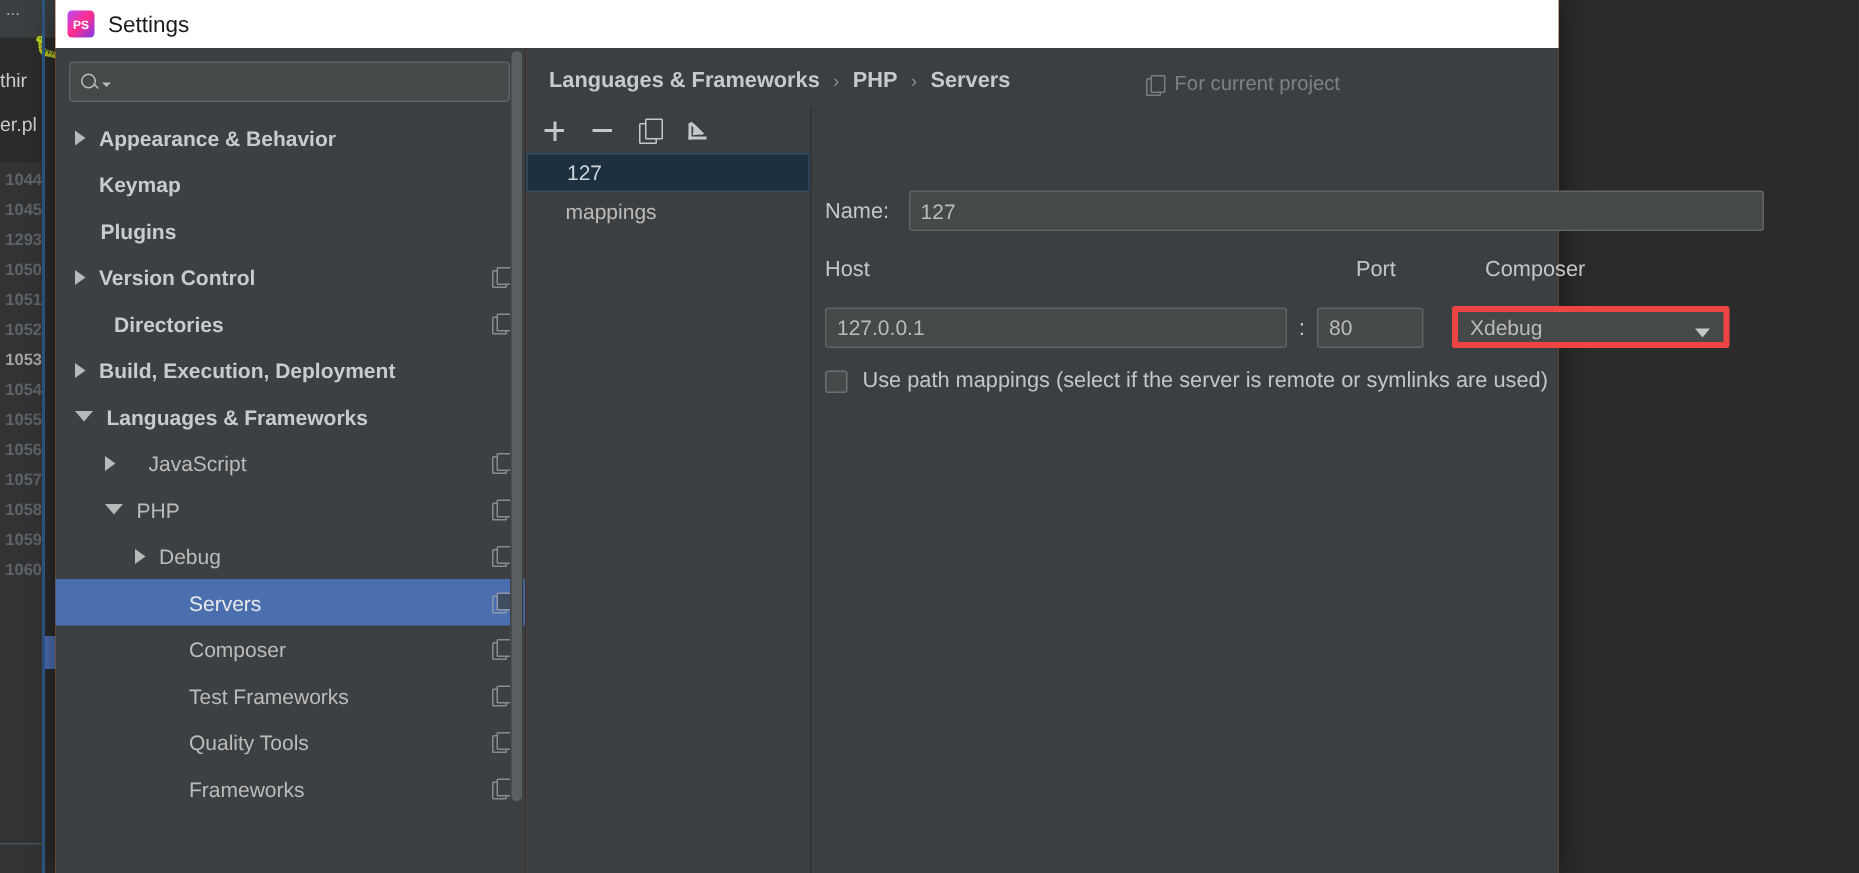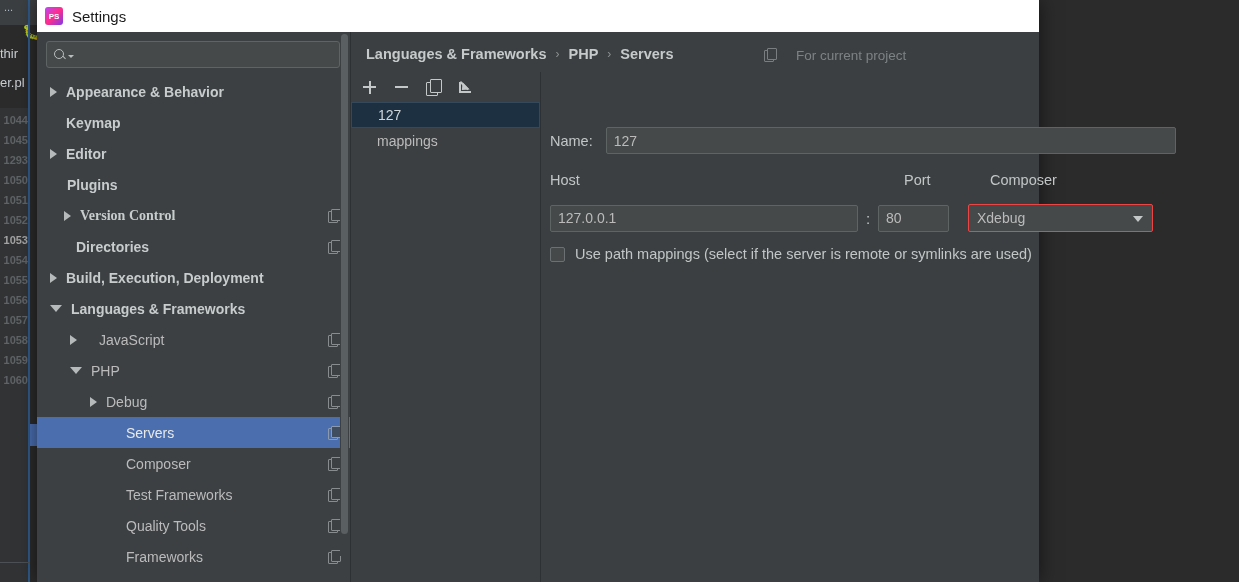--- a/index.html
+++ b/index.html
@@ -184,21 +184,21 @@
   .content { flex: 1; position: relative; background: #3c3f41; }
   .breadcrumb {
     position: absolute; left: 15px; top: 14px;
     display: flex; align-items: center; gap: 9px;
     font-size: 14.5px; font-weight: bold; color: #c6cacb;
     white-space: nowrap;
   }
   .breadcrumb .sep { color: #8b9091; font-weight: normal; font-size: 12px; }
   .forproj {
     position: absolute; left: 413px; top: 16px;
-    display: flex; align-items: flex-start; gap: 20px;
+    display: flex; align-items: flex-end; gap: 7px;
     font-size: 13.5px; color: #7d8285; white-space: nowrap;
   }
   .forproj .proj-icon2 {
     width: 12px; height: 13px; position: relative; opacity: .85; flex: none;
   }
   .forproj .proj-icon2::before {
     content: ""; position: absolute; left: 0; top: 2px;
     width: 8px; height: 10px; border: 1.2px solid #85898b; border-radius: 1px;
   }
   .forproj .proj-icon2::after {
@@ -301,21 +301,21 @@
 
   .fields-row {
     position: absolute; left: 9px; top: 132px;
     display: flex; align-items: center;
   }
   .host-field { width: 308px; }
   .colon { width: 20px; text-align: center; font-size: 15px; color: #c2c6c7; }
   .port-field { width: 71px; }
   .combo {
     margin-left: 19px; width: 185px; height: 28px;
-    background: #45494a; border: 1px solid #ef4444; border-radius: 2px;
+    background: #45494a; border: 4px solid #ef4444; border-radius: 2px;
     display: flex; align-items: center; position: relative; cursor: pointer;
   }
   .combo .val {
     font-size: 14px; color: #bbbbbb; padding-left: 8px;
   }
   .combo .caret {
     position: absolute; right: 9px; top: 11px;
     width: 0; height: 0;
     border-left: 5.5px solid transparent; border-right: 5.5px solid transparent;
     border-top: 6px solid #c4c8c9;
@@ -383,29 +383,25 @@
       </div>
       <div class="tree" id="settings-tree">
           <div class="tree-row bold" style="padding-left: 13px;">
             <span class="arrow "></span>
             <span class="tree-label">Appearance &amp; Behavior</span>
           </div>
           <div class="tree-row bold" style="padding-left: 13px;">
             <span class="arrow none"></span>
             <span class="tree-label">Keymap</span>
           </div>
+          <div class="tree-row bold" style="padding-left: 14px;">
+            <span class="arrow none"></span>
+            <span class="tree-label">Plugins</span>
+          </div>
           <div class="tree-row bold" style="padding-left: 13px;">
-            <span class="arrow "></span>
-            <span class="tree-label">Editor</span>
-          </div>
-          <div class="tree-row bold" style="padding-left: 14px;">
-            <span class="arrow none"></span>
-            <span class="tree-label">Plugins</span>
-          </div>
-          <div class="tree-row bold" style="padding-left: 27px; font-family: Liberation Serif, serif;">
             <span class="arrow "></span>
             <span class="tree-label">Version Control</span>
             <span class="proj-icon"></span>
           </div>
           <div class="tree-row bold" style="padding-left: 23px;">
             <span class="arrow none"></span>
             <span class="tree-label">Directories</span>
             <span class="proj-icon"></span>
           </div>
           <div class="tree-row bold" style="padding-left: 13px;">

